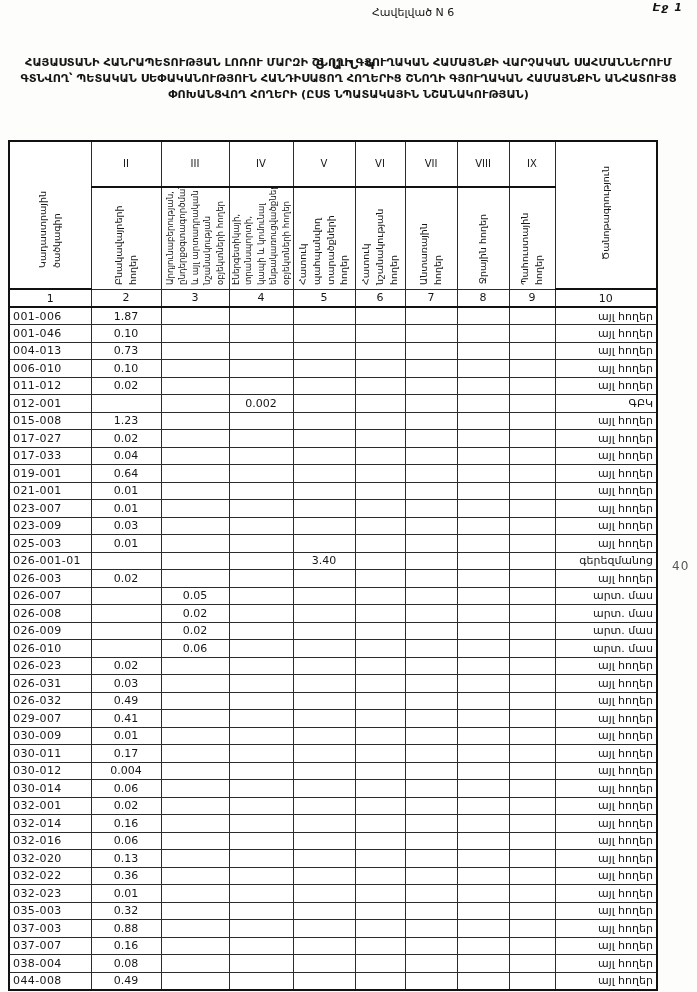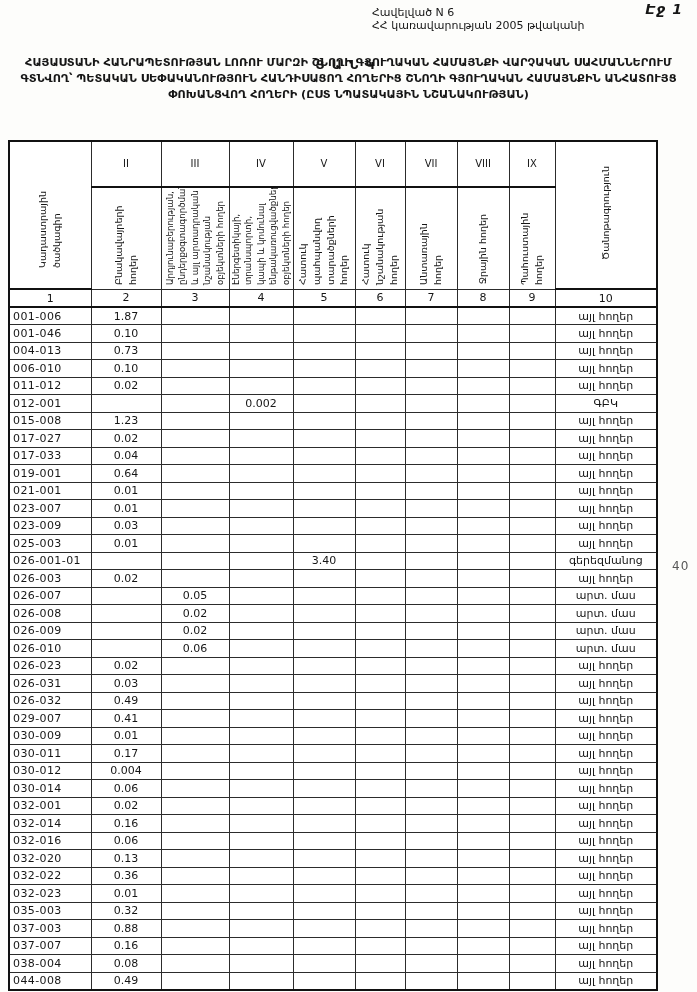--- a/index.html
+++ b/index.html
@@ -6,21 +6,21 @@
   html, body {
     width: 697px; height: 992px;
     background: #fdfdfb;
     font-family: "DejaVu Sans", sans-serif;
     color: #161616;
     overflow: hidden;
     position: relative;
   }
   .page-number {
     position: absolute; top: 1px; right: 14px;
-    font-size: 14px; font-weight: bold; font-style: italic;
+    font-size: 11px; font-weight: bold; font-style: italic;
     letter-spacing: 1px;
   }
   .appendix {
     position: absolute; top: 7px; left: 372px; width: 320px;
     text-align: left; font-size: 11px; font-weight: normal; line-height: 1.15;
   }
   .doc-title {
     position: absolute; top: 41px; left: 0; width: 100%;
     text-align: center; font-size: 13px; font-weight: bold;
     letter-spacing: 7px;
@@ -61,34 +61,33 @@
     max-height: 95px;
   }
   .vtext.big { font-size: 9.5px; }
   tr.number-row td {
     height: 18px; text-align: center; font-size: 11px;
     border-bottom: 2px solid #111;
   }
   tbody td { height: 17.5px; font-size: 11px; padding: 0 3px; white-space: nowrap; }
   td.code-cell { text-align: left; letter-spacing: 0.4px; margin-left: 38px; }
   td.num-cell { text-align: center; }
-  td.remark-cell { text-align: center; }
+  td.remark-cell { text-align: right; }
   .stray-mark {
     position: absolute; top: 559px; left: 672px;
     font-size: 12px; color: #575757; letter-spacing: 1px;
   }
 </style>
 </head>
 <body>
 
 <div class="page-number">Էջ 1</div>
 
 <div class="appendix">
   <div>Հավելված N 6</div>
-  <div>ՀՀ կառավարության 2005 թվականի</div>
 </div>
 
 <div class="doc-title">ՑԱՆԿ</div>
 
 <div class="doc-subtitle">ՀԱՅԱՍՏԱՆԻ ՀԱՆՐԱՊԵՏՈՒԹՅԱՆ ԼՈՌՈՒ ՄԱՐԶԻ ՇՆՈՂԻ ԳՅՈՒՂԱԿԱՆ ՀԱՄԱՅՆՔԻ ՎԱՐՉԱԿԱՆ ՍԱՀՄԱՆՆԵՐՈՒՄ ԳՏՆՎՈՂ՝ ՊԵՏԱԿԱՆ ՍԵՓԱԿԱՆՈՒԹՅՈՒՆ ՀԱՆԴԻՍԱՑՈՂ ՀՈՂԵՐԻՑ ՇՆՈՂԻ ԳՅՈՒՂԱԿԱՆ ՀԱՄԱՅՆՔԻՆ ԱՆՀԱՏՈՒՅՑ ՓՈԽԱՆՑՎՈՂ ՀՈՂԵՐԻ (ԸՍՏ ՆՊԱՏԱԿԱՅԻՆ ՆՇԱՆԱԿՈՒԹՅԱՆ)</div>
 
 <table class="land-table">
   <colgroup>
     <col style="width:82px">
       <col style="width:70px">

